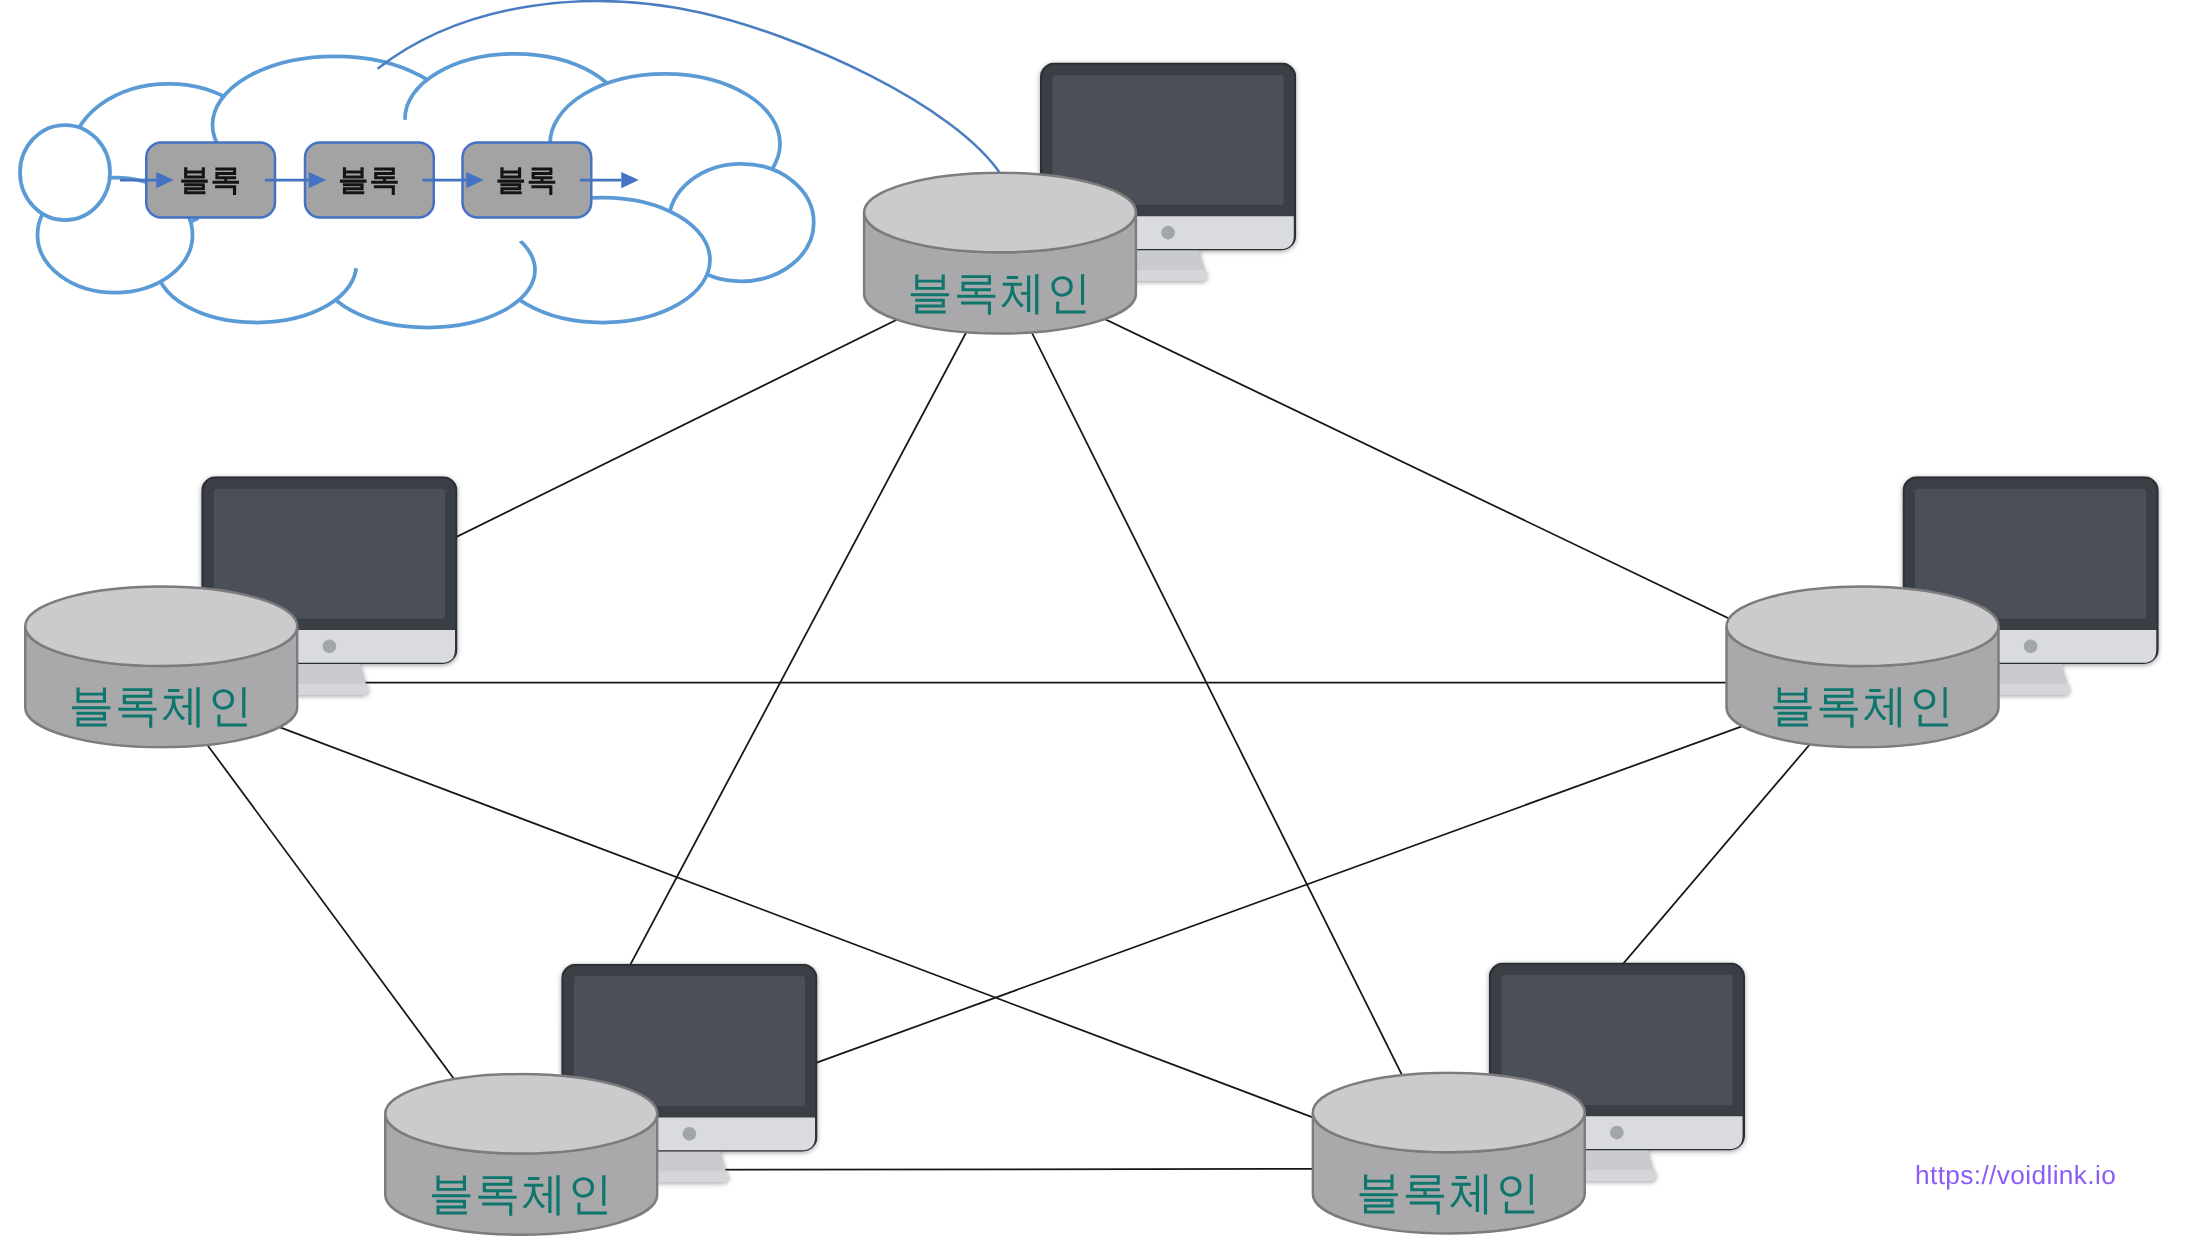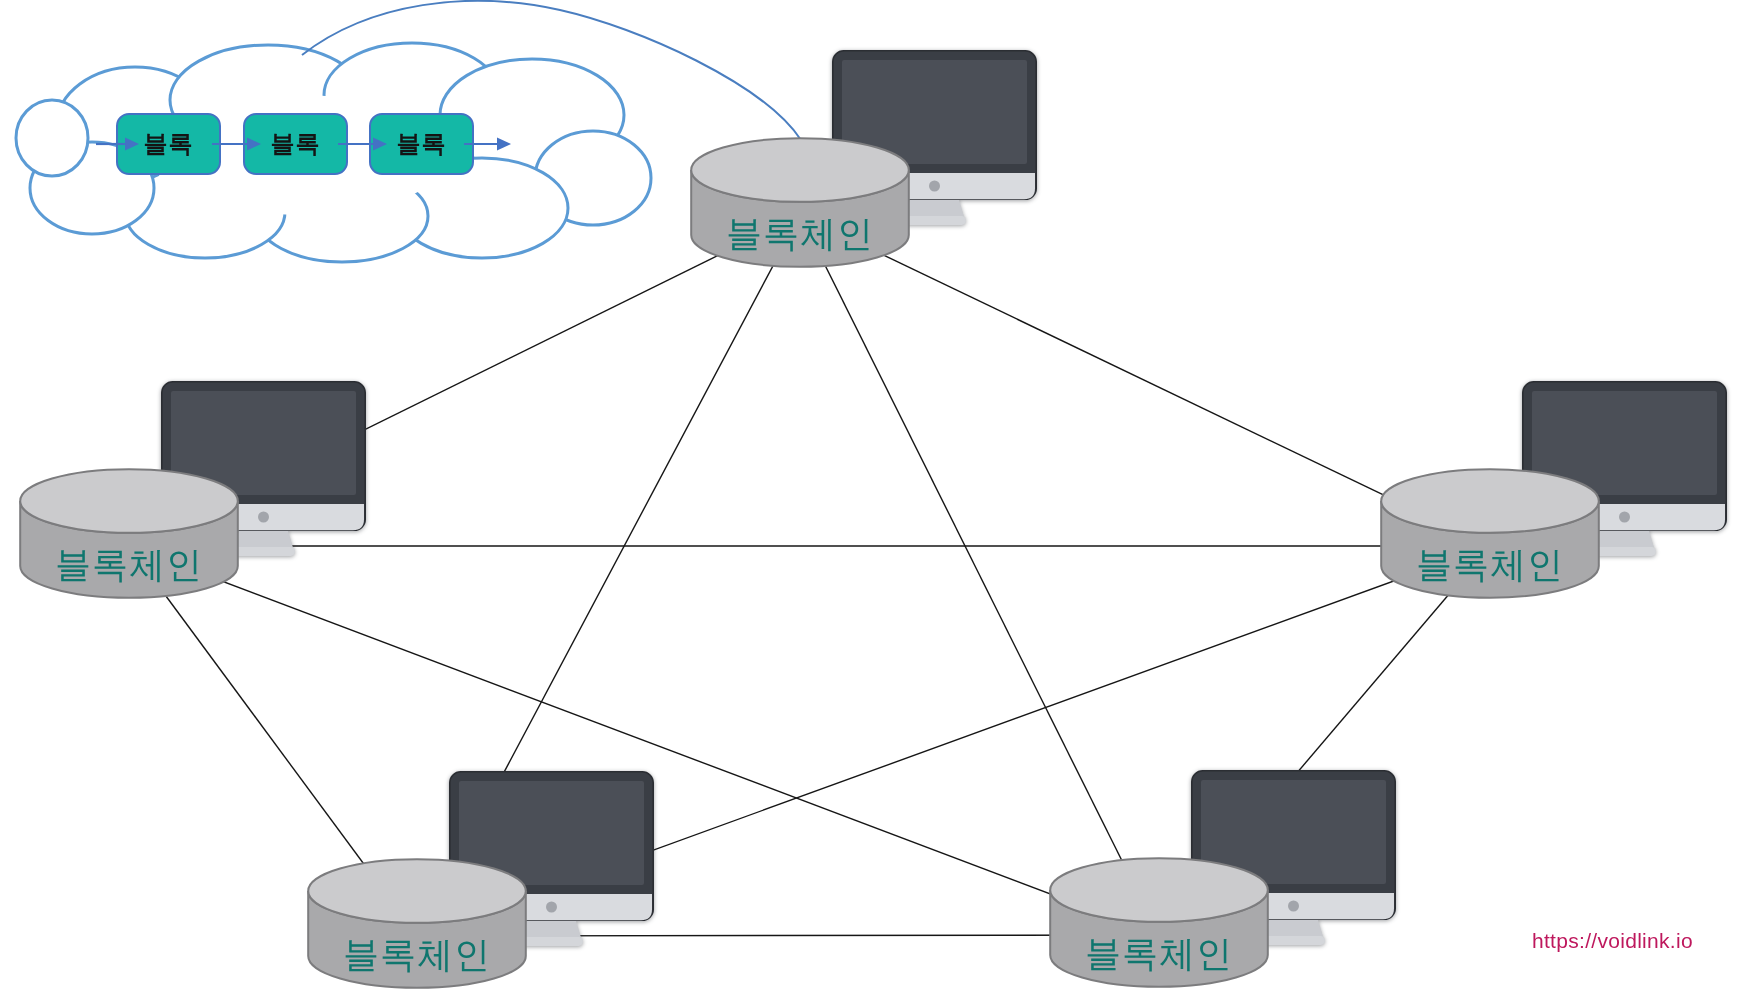--- a/index.html
+++ b/index.html
@@ -14,29 +14,29 @@
   .cylinder{position:absolute;left:0;top:87px;}
   .cyl-label{
     position:absolute;left:0;top:158px;width:220px;height:52px;line-height:52px;
     text-align:center;font-size:36px;color:#0f766e;letter-spacing:1px;font-weight:400;
   }
   
   #chain-layer{position:absolute;left:0;top:0;width:660px;height:280px;}
   #chain-arrows{position:absolute;left:0;top:0;}
   .block{
     position:absolute;top:113px;width:105px;height:62px;box-sizing:border-box;
-    background:#14b8a6;border:2.5px solid #4472c4;border-radius:13px;
+    background:#a3a3a3;border:2.5px solid #4472c4;border-radius:13px;
     display:flex;align-items:center;justify-content:center;
     font-size:24px;font-weight:600;color:#141414;letter-spacing:1px;
   }
   .block-1{left:116px;} .block-2{left:243px;} .block-3{left:369px;}
   
   #watermark{
     position:absolute;left:1532px;top:929px;width:210px;
-    font-size:21px;font-weight:300;color:#be185d;letter-spacing:.3px;
+    font-size:21px;font-weight:300;color:#8b5cf6;letter-spacing:.3px;
   }
 </style>
 </head>
 <body>
 
 <div id="canvas">
 
   <svg id="decor-layer" width="1750" height="1001" viewBox="0 0 1750 1001">
     <g stroke="#5b9bd5" stroke-width="3" fill="#ffffff">
       <ellipse cx="135" cy="125" rx="78" ry="58"></ellipse>

